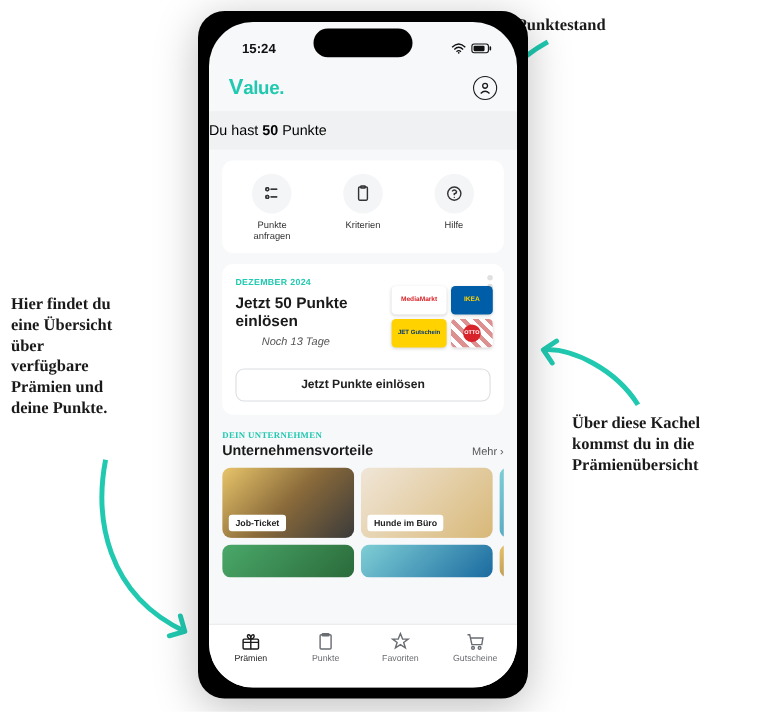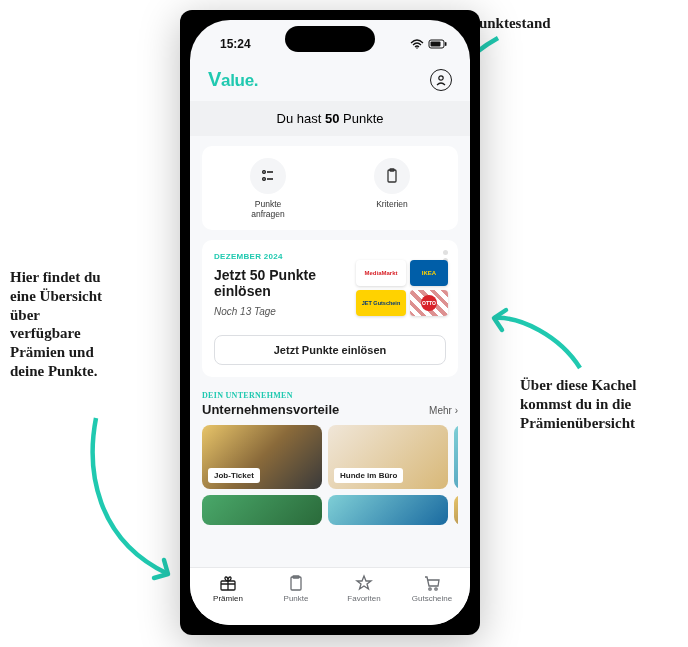--- a/index.html
+++ b/index.html
@@ -20,21 +20,21 @@
     line-height: 1.25;
     white-space: pre-line;
   }
   .arrow { position: absolute; pointer-events: none; }
   .phone {
     position: absolute;
     left: 180px;
     top: 10px;
     width: 300px;
     height: 625px;
-    border-radius: 12px;
+    border-radius: 24px;
     background: #000;
     box-shadow: 0 8px 40px rgba(0,0,0,.25);
   }
   .phone-screen {
     position: absolute;
     inset: 10px;
     border-radius: 40px;
     background: #f7f8fa;
     overflow: hidden;
   }
@@ -74,21 +74,21 @@
   .profile-circle {
     width: 22px; height: 22px;
     border: 1.5px solid #1a1a1a;
     border-radius: 50%;
     display:flex; align-items:center; justify-content:center;
   }
   .profile-circle svg { width: 12px; height: 12px; }
   .points-banner {
     margin: 6px 0 0;
     padding: 10px 0;
-    text-align: center;
+    text-align: left;
     font-size: 13px;
     background: #f0f1f3;
   }
   .points-banner b { font-weight: 700; }
   .quick-actions {
     margin: 10px 12px 0;
     background: #fff;
     border-radius: 10px;
     padding: 12px 6px 10px;
     display: flex;
@@ -127,20 +127,21 @@
     font-weight: 700;
     color: #1a1a1a;
     margin-top: 6px;
     line-height: 1.2;
   }
   .redeem-sub {
     font-size: 10px;
     font-style: italic;
     color: #555;
     margin-top: 6px;
+    margin-left: 24px;
   }
   .coupons {
     position: absolute;
     right: 10px; top: 20px;
     display: grid;
     grid-template-columns: 50px 38px;
     grid-auto-rows: 26px;
     gap: 4px;
   }
   .cp {
@@ -323,20 +324,30 @@
         </div>
         <div class="qa-item">
           <div class="qa-circle">
               <svg viewBox="0 0 16 16" fill="none" stroke="#333" stroke-width="1.3">
                 <rect x="4" y="2" width="8" height="12" rx="1"></rect>
                 <rect x="6" y="1" width="4" height="2" rx=".5"></rect>
               </svg>
             </div>
           <div class="qa-label">Kriterien</div>
         </div>
+        <div class="qa-item">
+          <div class="qa-circle">
+              <svg viewBox="0 0 16 16" fill="none" stroke="#333" stroke-width="1.3">
+                <circle cx="8" cy="8" r="6"></circle>
+                <path d="M6,6 Q8,3.5 10,6 Q10,8 8,8 L8,9.5"></path>
+                <circle cx="8" cy="11.5" r=".6" fill="#333" stroke="none"></circle>
+              </svg>
+            </div>
+          <div class="qa-label">Hilfe</div>
+        </div>
       </div>
 
       <div class="redeem-card">
         <div class="dots"></div>
         <div class="month-tag">DEZEMBER 2024</div>
         <div class="redeem-title">Jetzt 50 Punkte<br>einlösen</div>
         <div class="redeem-sub">Noch 13 Tage</div>
         <div class="coupons">
           <div class="cp cp-1">MediaMarkt</div>
           <div class="cp cp-2">IKEA</div>

